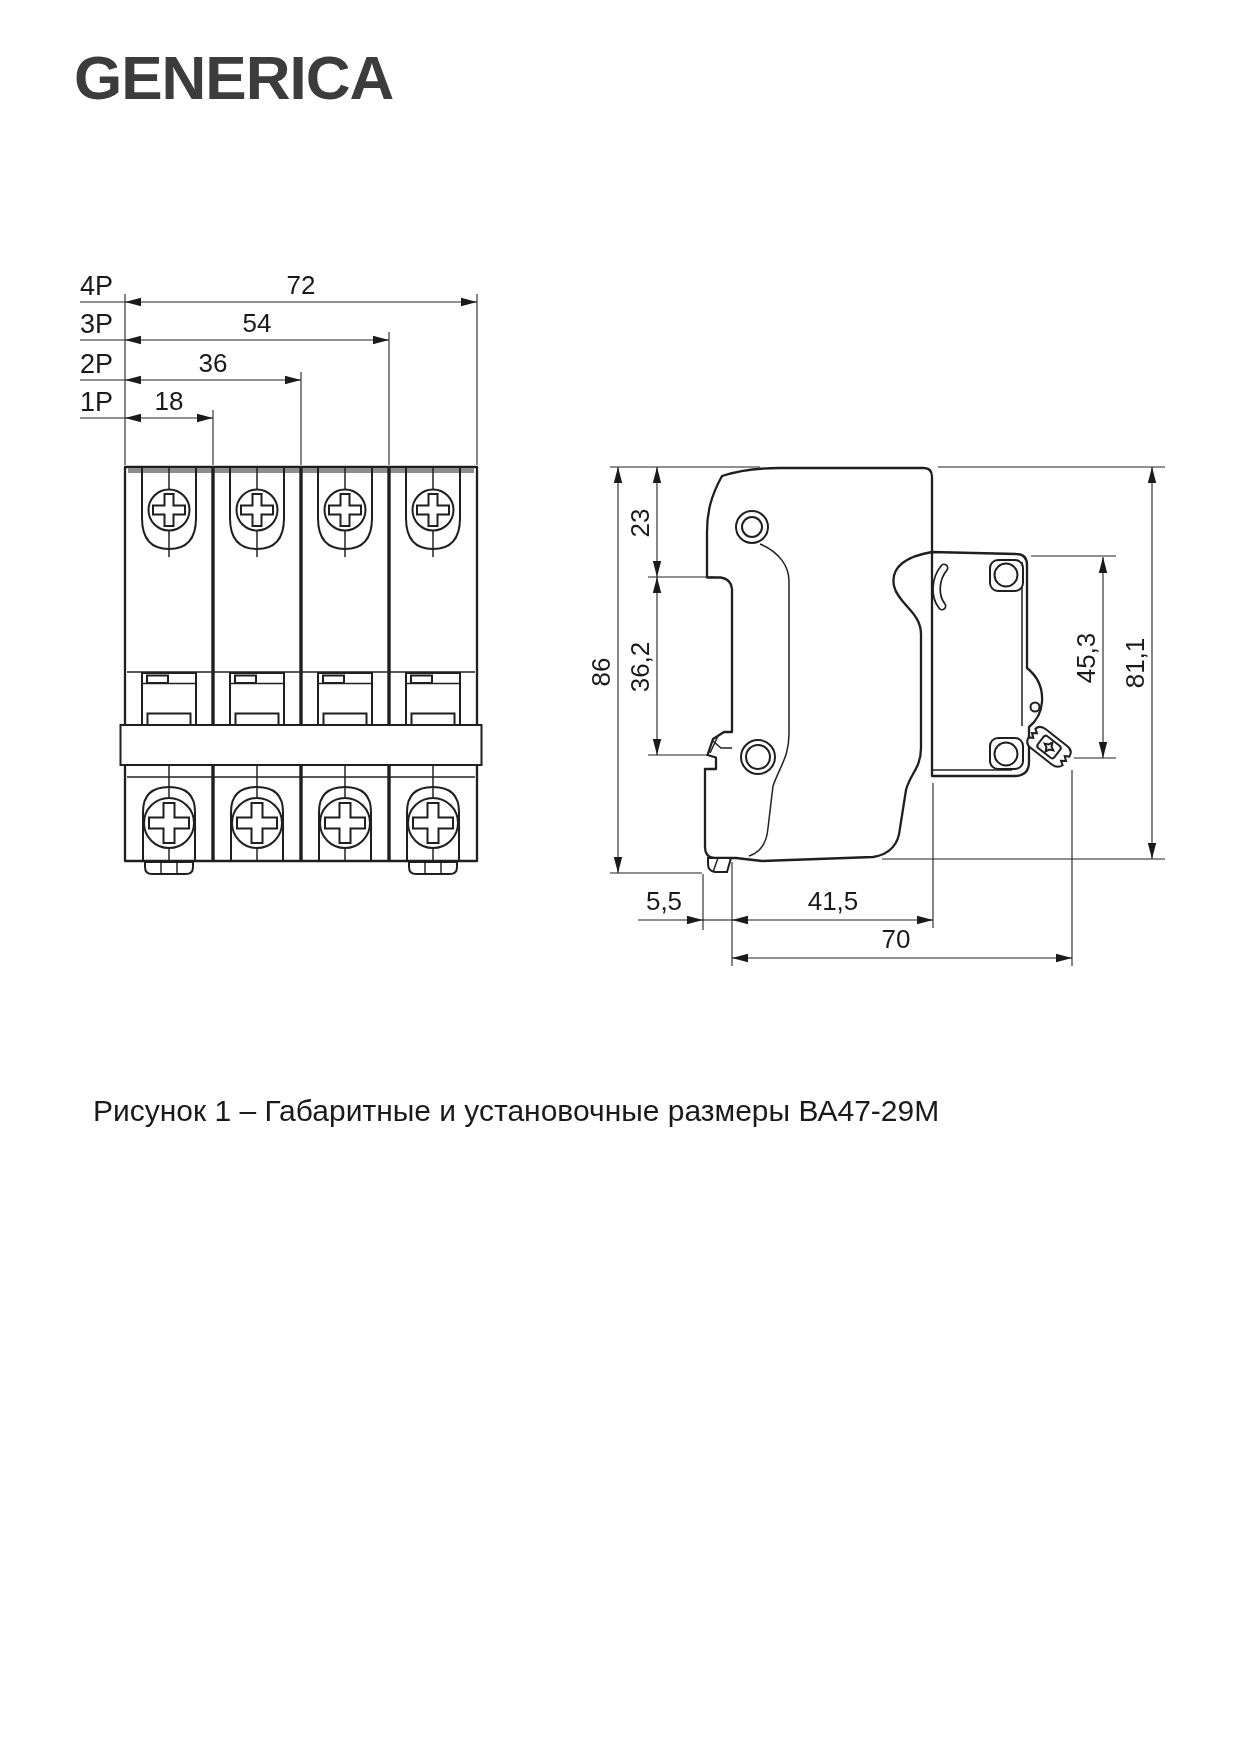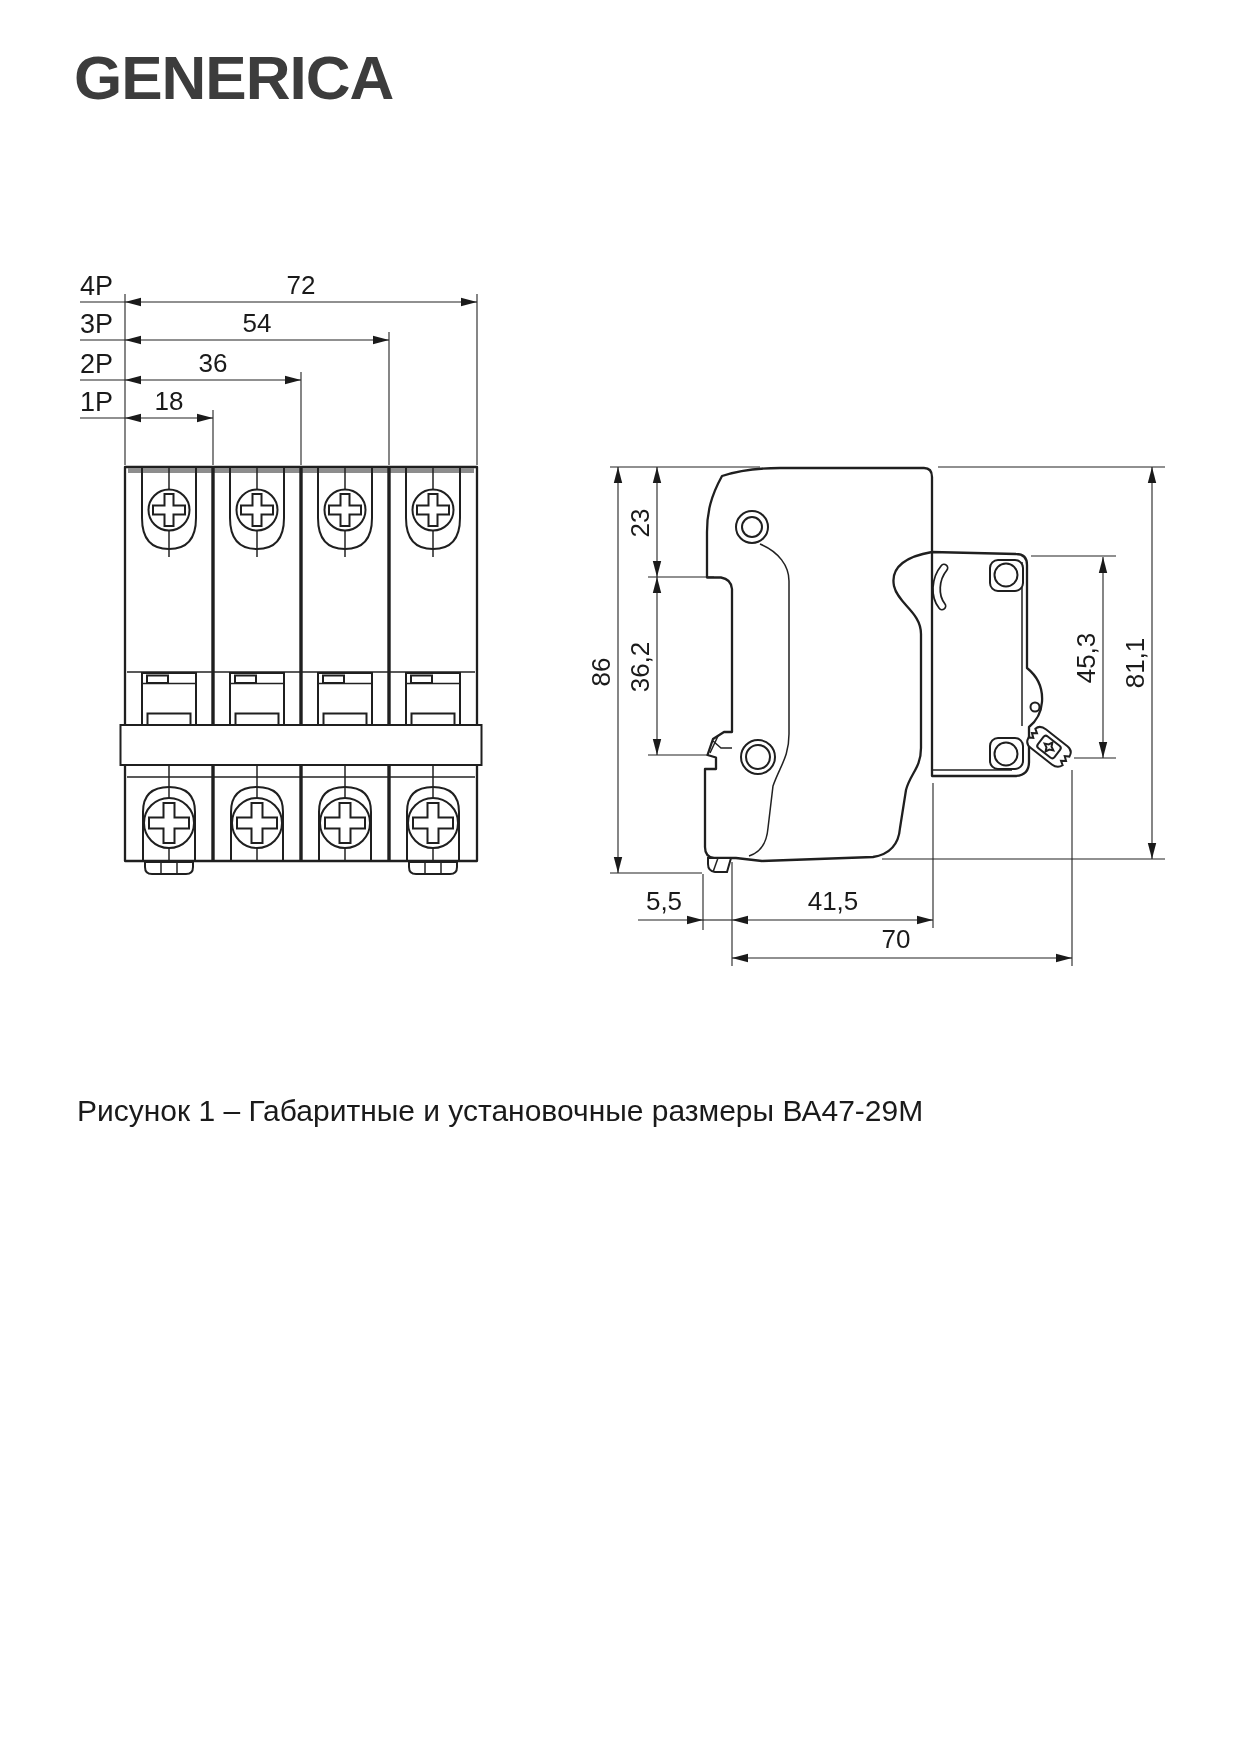--- a/index.html
+++ b/index.html
@@ -1,20 +1,20 @@
 <!DOCTYPE html>
 <html><head>
 <meta charset="utf-8">
 <style>
   html,body{margin:0;padding:0;background:#ffffff;}
   #canvas{position:relative;width:1242px;height:1753px;background:#ffffff;overflow:hidden;
           font-family:"Liberation Sans", sans-serif;color:#1a1a1a;}
   #logo{position:absolute;left:74px;top:42px;font-size:62px;font-weight:bold;
         letter-spacing:-1px;color:#3c3c3c;}
-  #caption{position:absolute;left:77px;top:1094px;font-size:30px;color:#1a1a1a;white-space:nowrap;}
+  #caption{position:absolute;left:93px;top:1094px;font-size:30px;color:#1a1a1a;white-space:nowrap;}
   svg{position:absolute;left:0;top:0;}
   .outline{fill:#ffffff;stroke:#1f1f1f;stroke-width:2.3;stroke-linejoin:round;}
   .thick{stroke:#1f1f1f;stroke-width:3.4;}
   .det{fill:none;stroke:#1f1f1f;stroke-width:2;}
   .detw{fill:#ffffff;stroke:#1f1f1f;stroke-width:2;}
   .thin{fill:none;stroke:#222;stroke-width:1.5;}
   .dim{stroke:#222;stroke-width:1.1;fill:none;}
   .dimtxt{font-family:"Liberation Sans", sans-serif;font-size:26px;fill:#1a1a1a;}
   .poletxt{font-family:"Liberation Sans", sans-serif;font-size:27px;fill:#1a1a1a;}
 </style>

